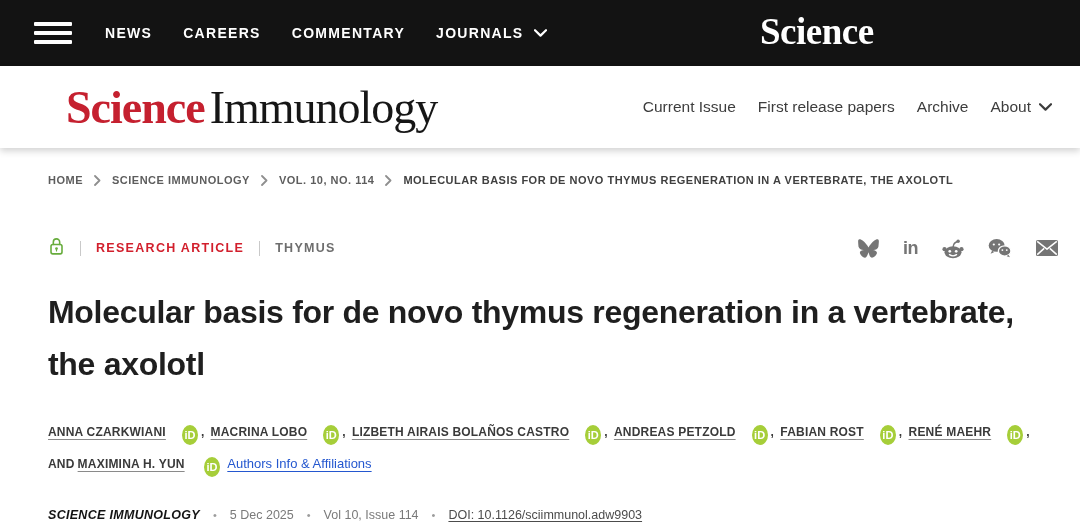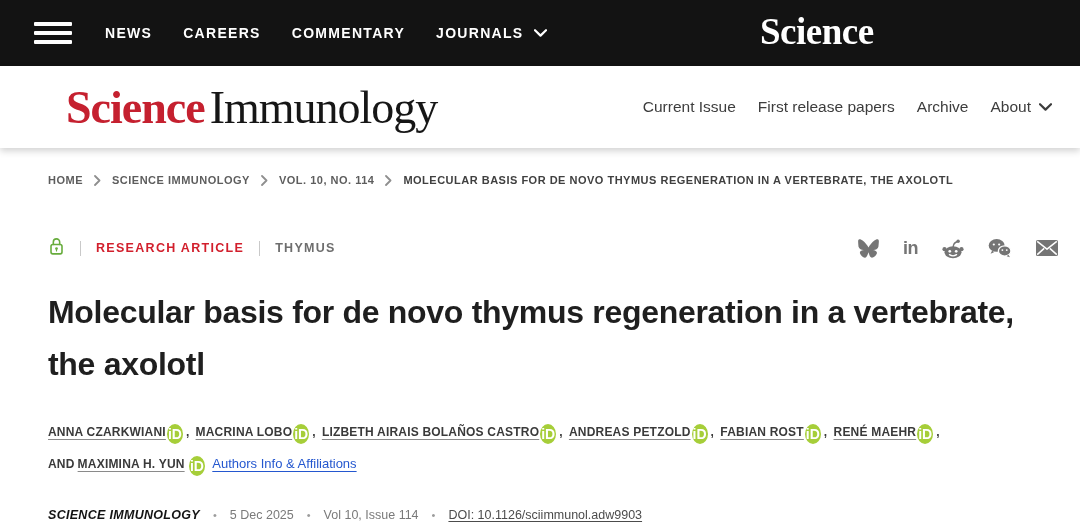--- a/index.html
+++ b/index.html
@@ -78,23 +78,23 @@
     font-size: 12px; font-weight: 600; color: #3a3a3a;
     line-height: 32px; max-width: 1000px; margin-bottom: 0;
   }
   .author-unit { white-space: nowrap; }
   .author-name {
     text-decoration: underline; text-underline-offset: 3px;
     text-decoration-color: #8a8a8a; letter-spacing: 0.2px; color: #3a3a3a;
   }
   .orcid {
     display: inline-flex; width: 16px; height: 20px; border-radius: 50%;
-    background: #a6ce39; color: #fff; font-size: 14px; font-weight: 700;
+    background: #a6ce39; color: #fff; font-size: 11px; font-weight: 700;
     align-items: center; justify-content: center;
-    margin: 0 3px 0 1px; vertical-align: -3px; cursor: pointer;
+    margin: 0 3px 0 16px; vertical-align: -3px; cursor: pointer;
   }
   .author-comma { margin-right: 3px; }
   .and-label { margin-right: 3px; letter-spacing: 0.2px; }
   .affil-link {
     color: #2457cf; font-size: 13px; font-weight: 500;
     text-decoration: underline; text-underline-offset: 3px; margin-left: 1px;
   }
 
   .meta-row {
     display: flex; align-items: center; gap: 13px;

